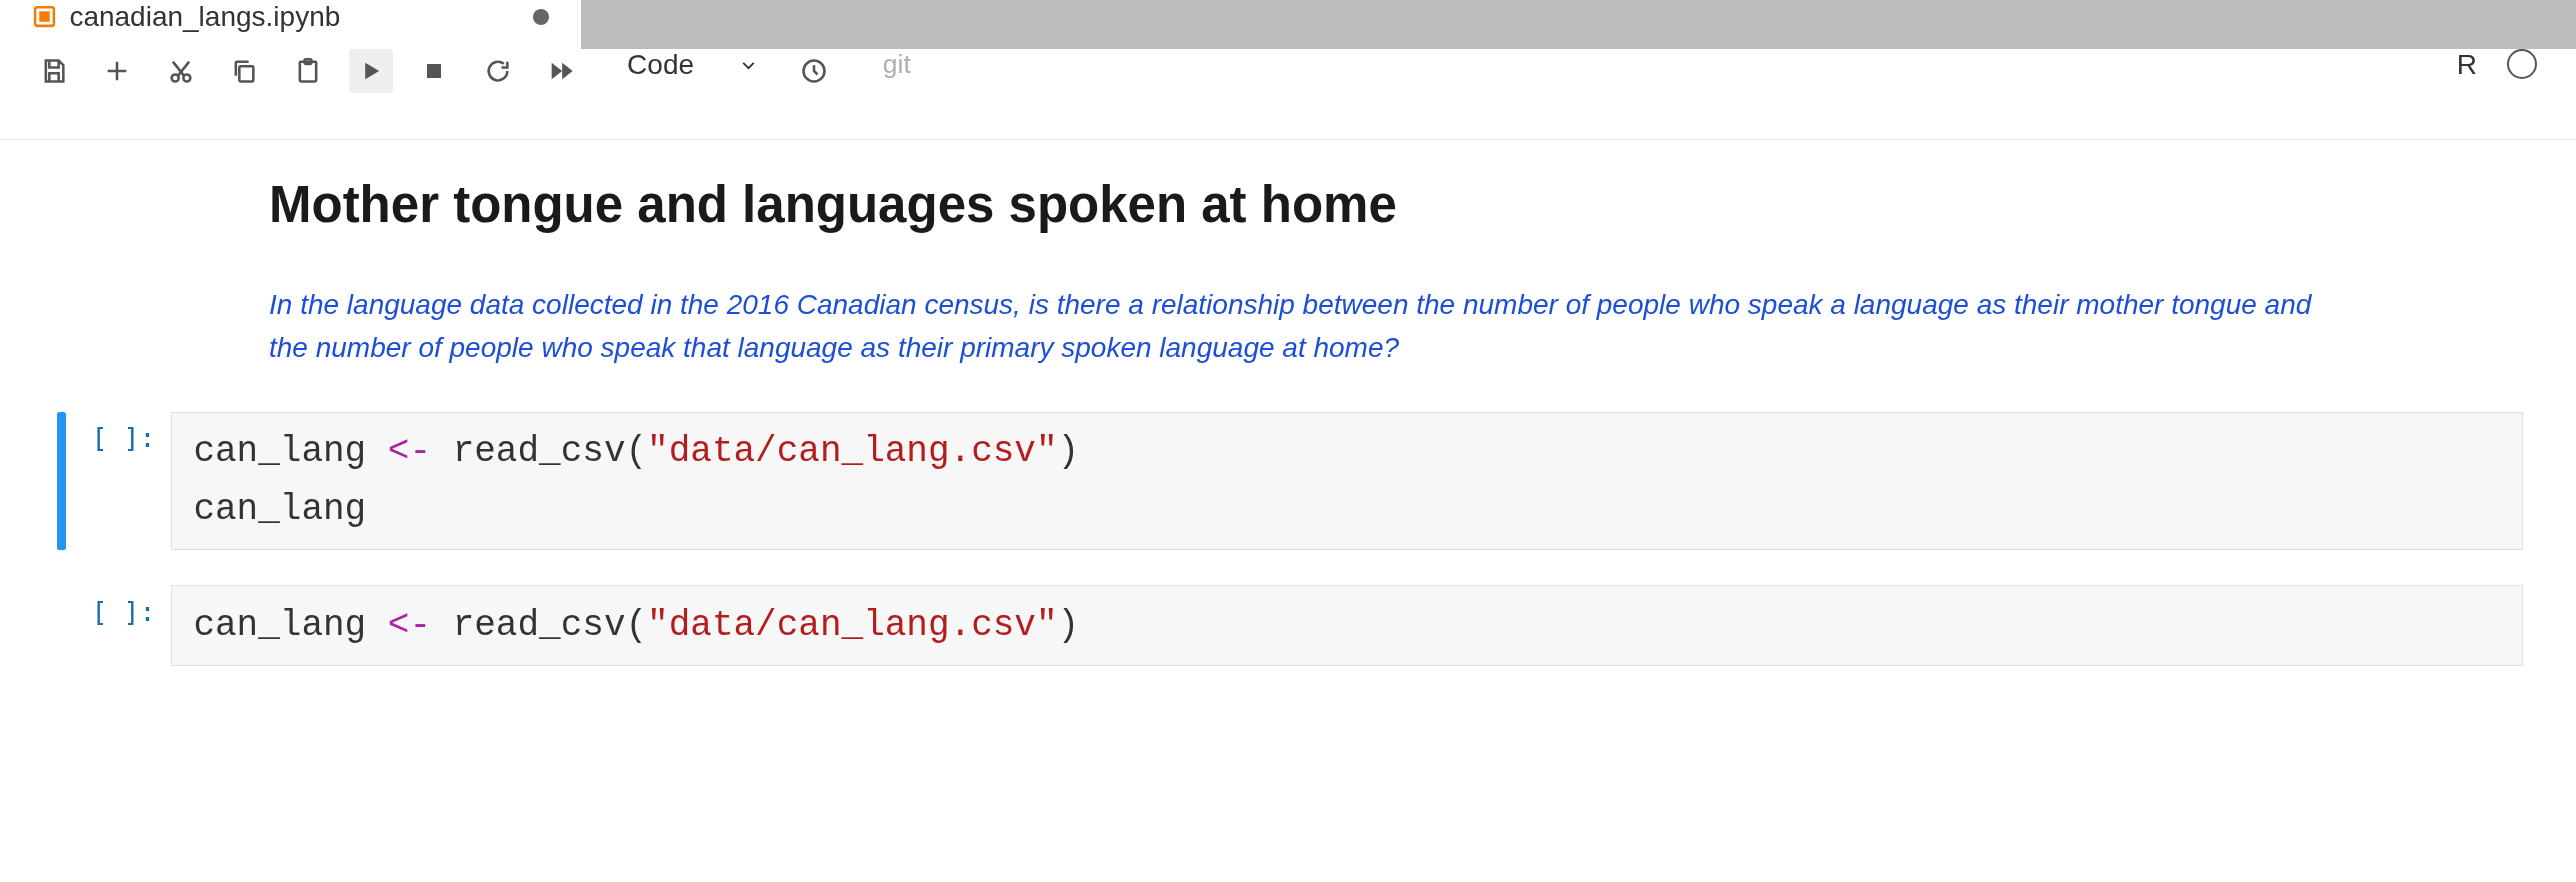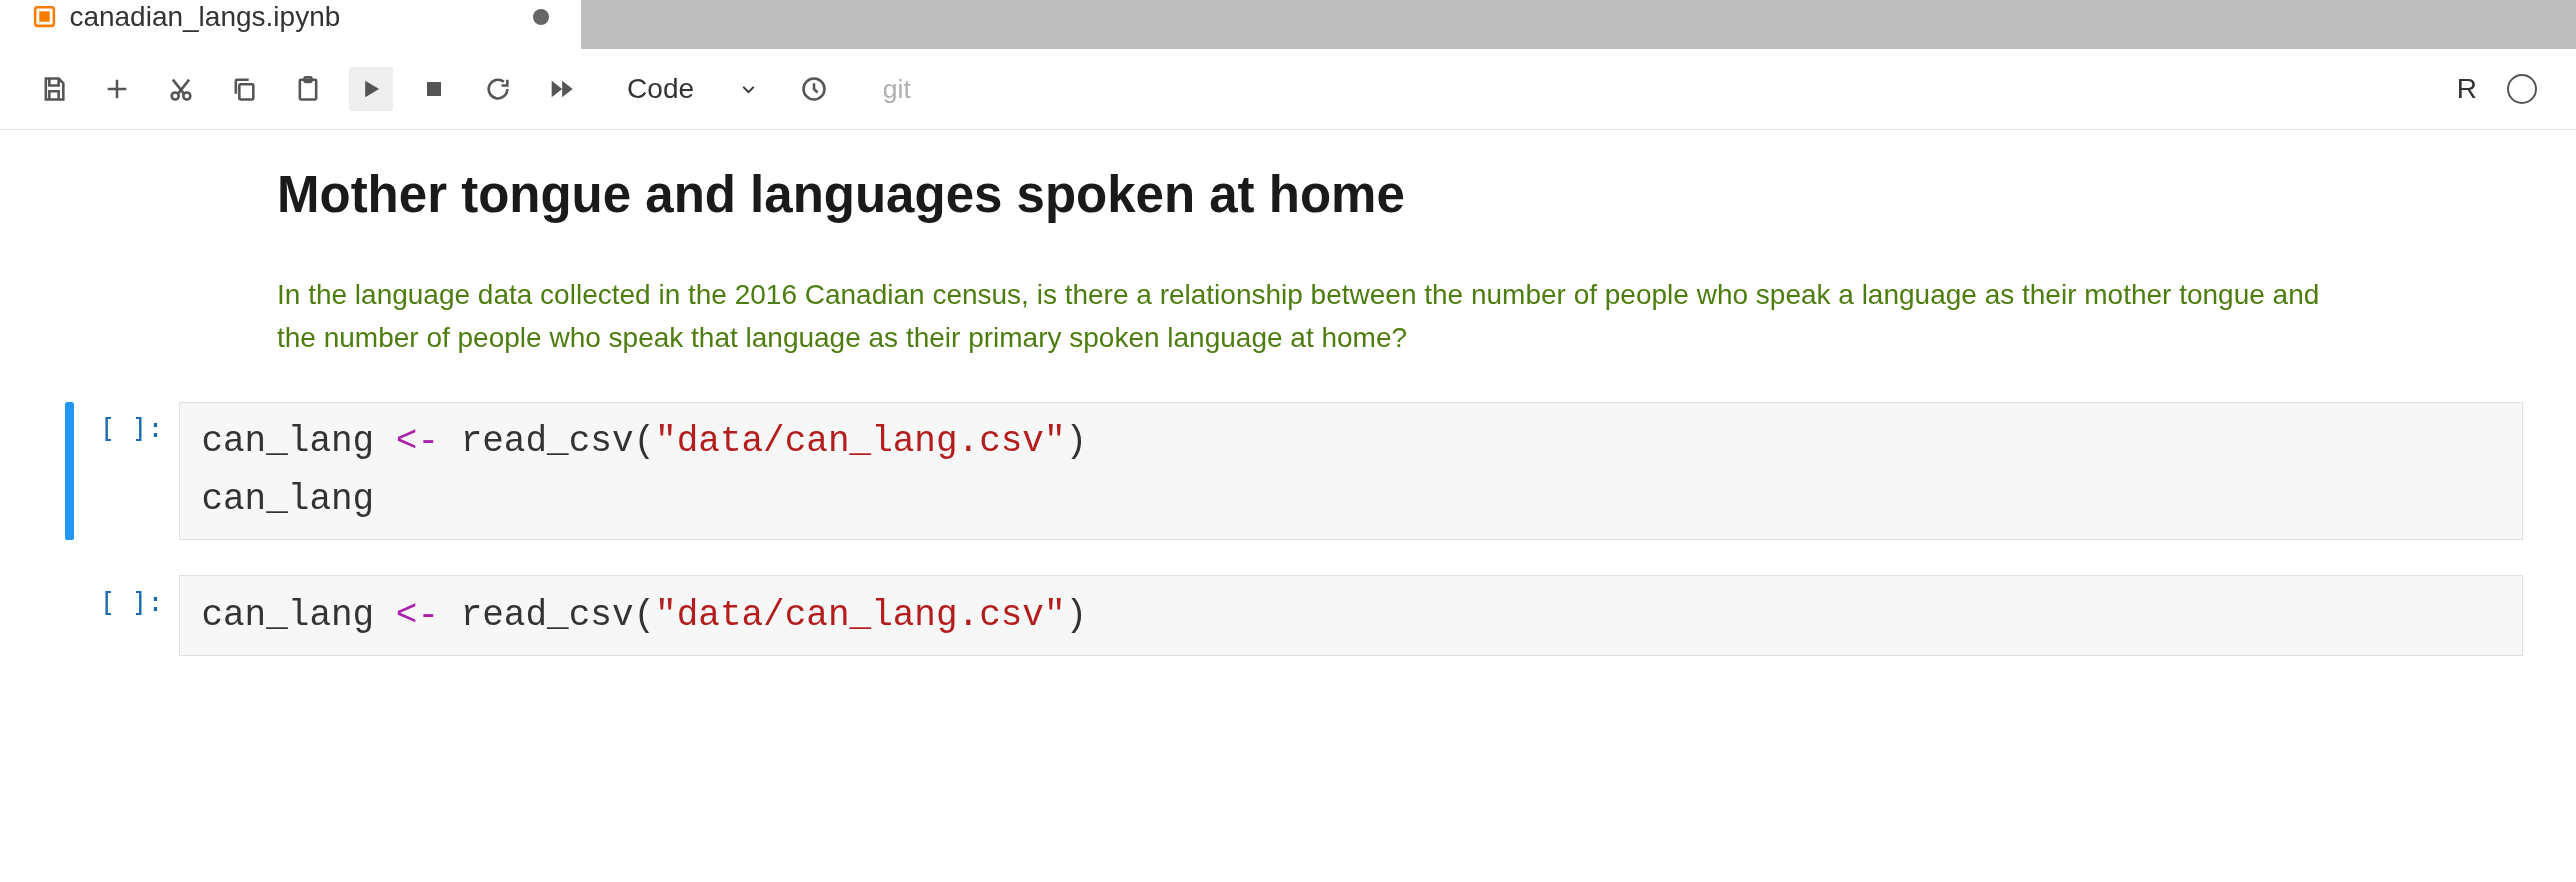--- a/index.html
+++ b/index.html
@@ -45,23 +45,23 @@
     }
     .tab-unsaved {
       width: 16px;
       height: 16px;
       background: #666;
       border-radius: 50%;
       margin-right: 7px;
     }
     .toolbar {
       background: #fff;
-      height: 81px;
-      display: flex;
-      align-items: center;
+      height: 91px;
+      display: flex;
+      align-items: flex-start;
       padding: 0 32px;
       gap: 19.4px;
       border-bottom: 1.8px solid #e0e0e0;
     }
     .toolbar-btn {
       width: 44px;
       height: 44px;
       display: flex;
       align-items: center;
       justify-content: center;
@@ -105,36 +105,37 @@
       margin-right: 10.6px;
     }
     .kernel-status {
       width: 30px;
       height: 30px;
       border: 2.6px solid #555;
       border-radius: 50%;
       margin-right: 7px;
     }
     .notebook {
-      padding: 35px 0 0 12px;
+      padding: 35px 0 0 4px;
     }
     .md-cell {
       padding: 0 247px 0 265px;
     }
     .md-cell h1 {
       font-size: 51px;
       font-weight: 700;
       color: #1a1a1a;
       margin-bottom: 49px;
     }
     .md-cell p {
       font-size: 28px;
       line-height: 1.55;
-      color: #4d7c0f;
+      color: #1d4ed8;
       margin-bottom: 42px;
+      font-style: italic;
     }
     .code-cell {
       display: flex;
       padding: 0 53px 0 53px;
       margin-bottom: 35px;
     }
     .code-cell.selected .cell-indicator {
       background: #2196f3;
     }
     .cell-indicator {

